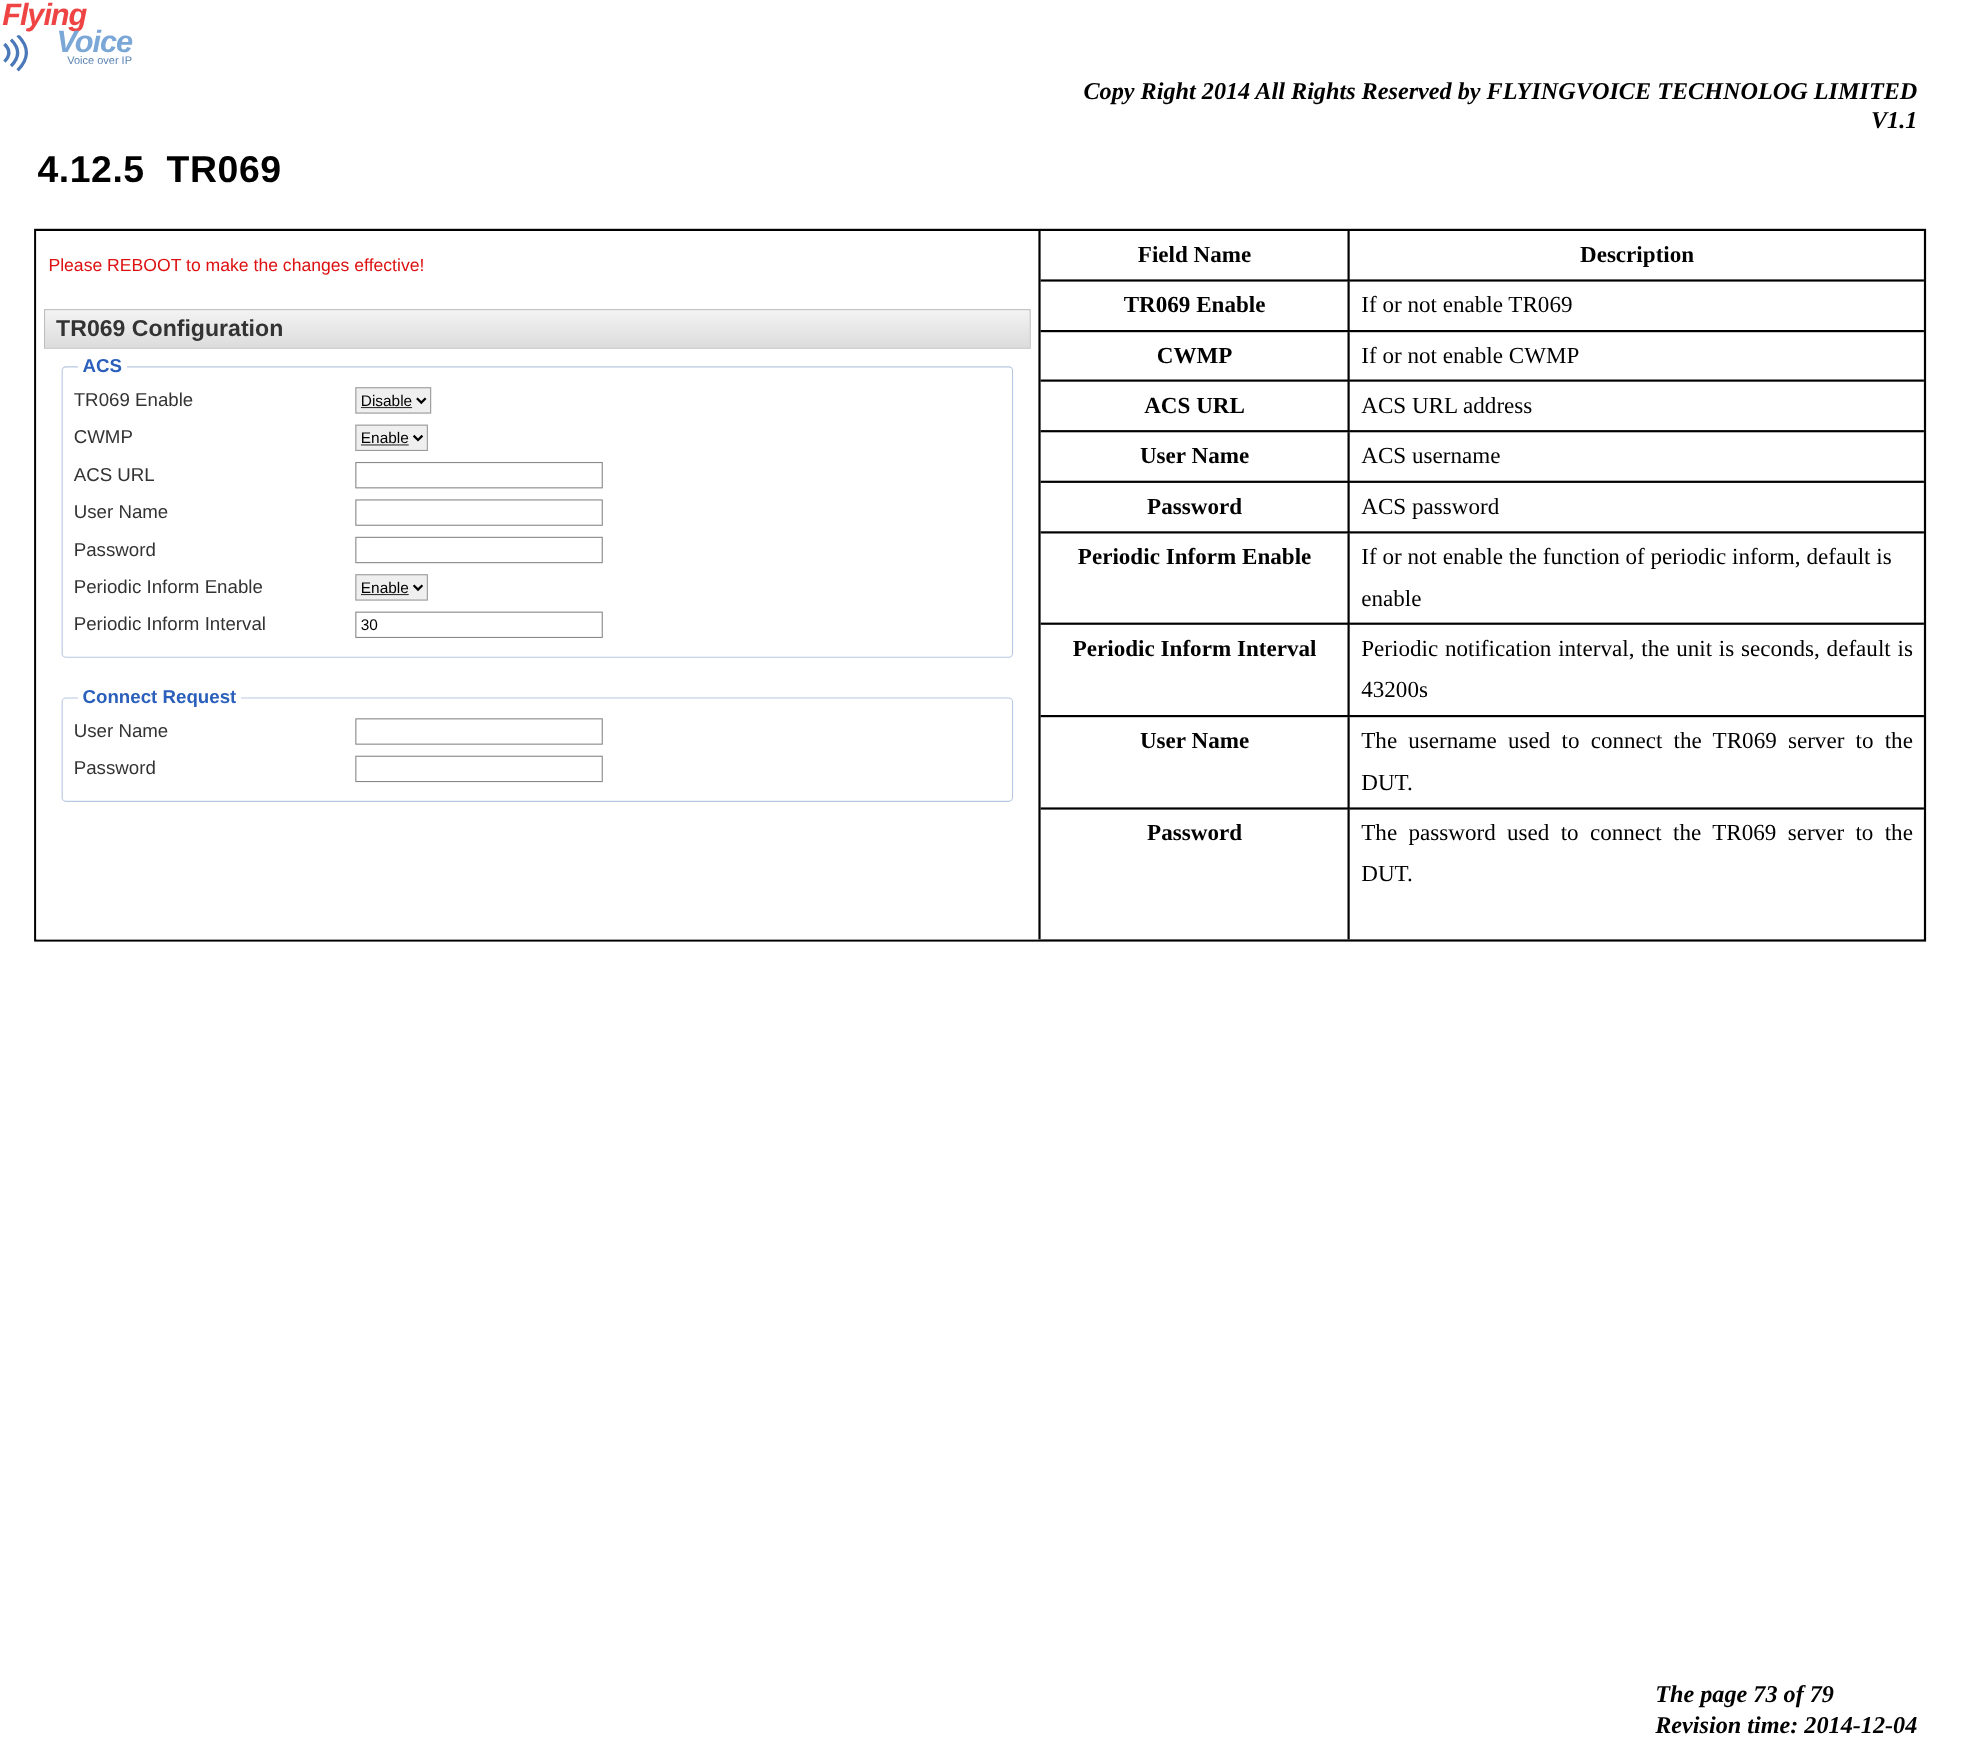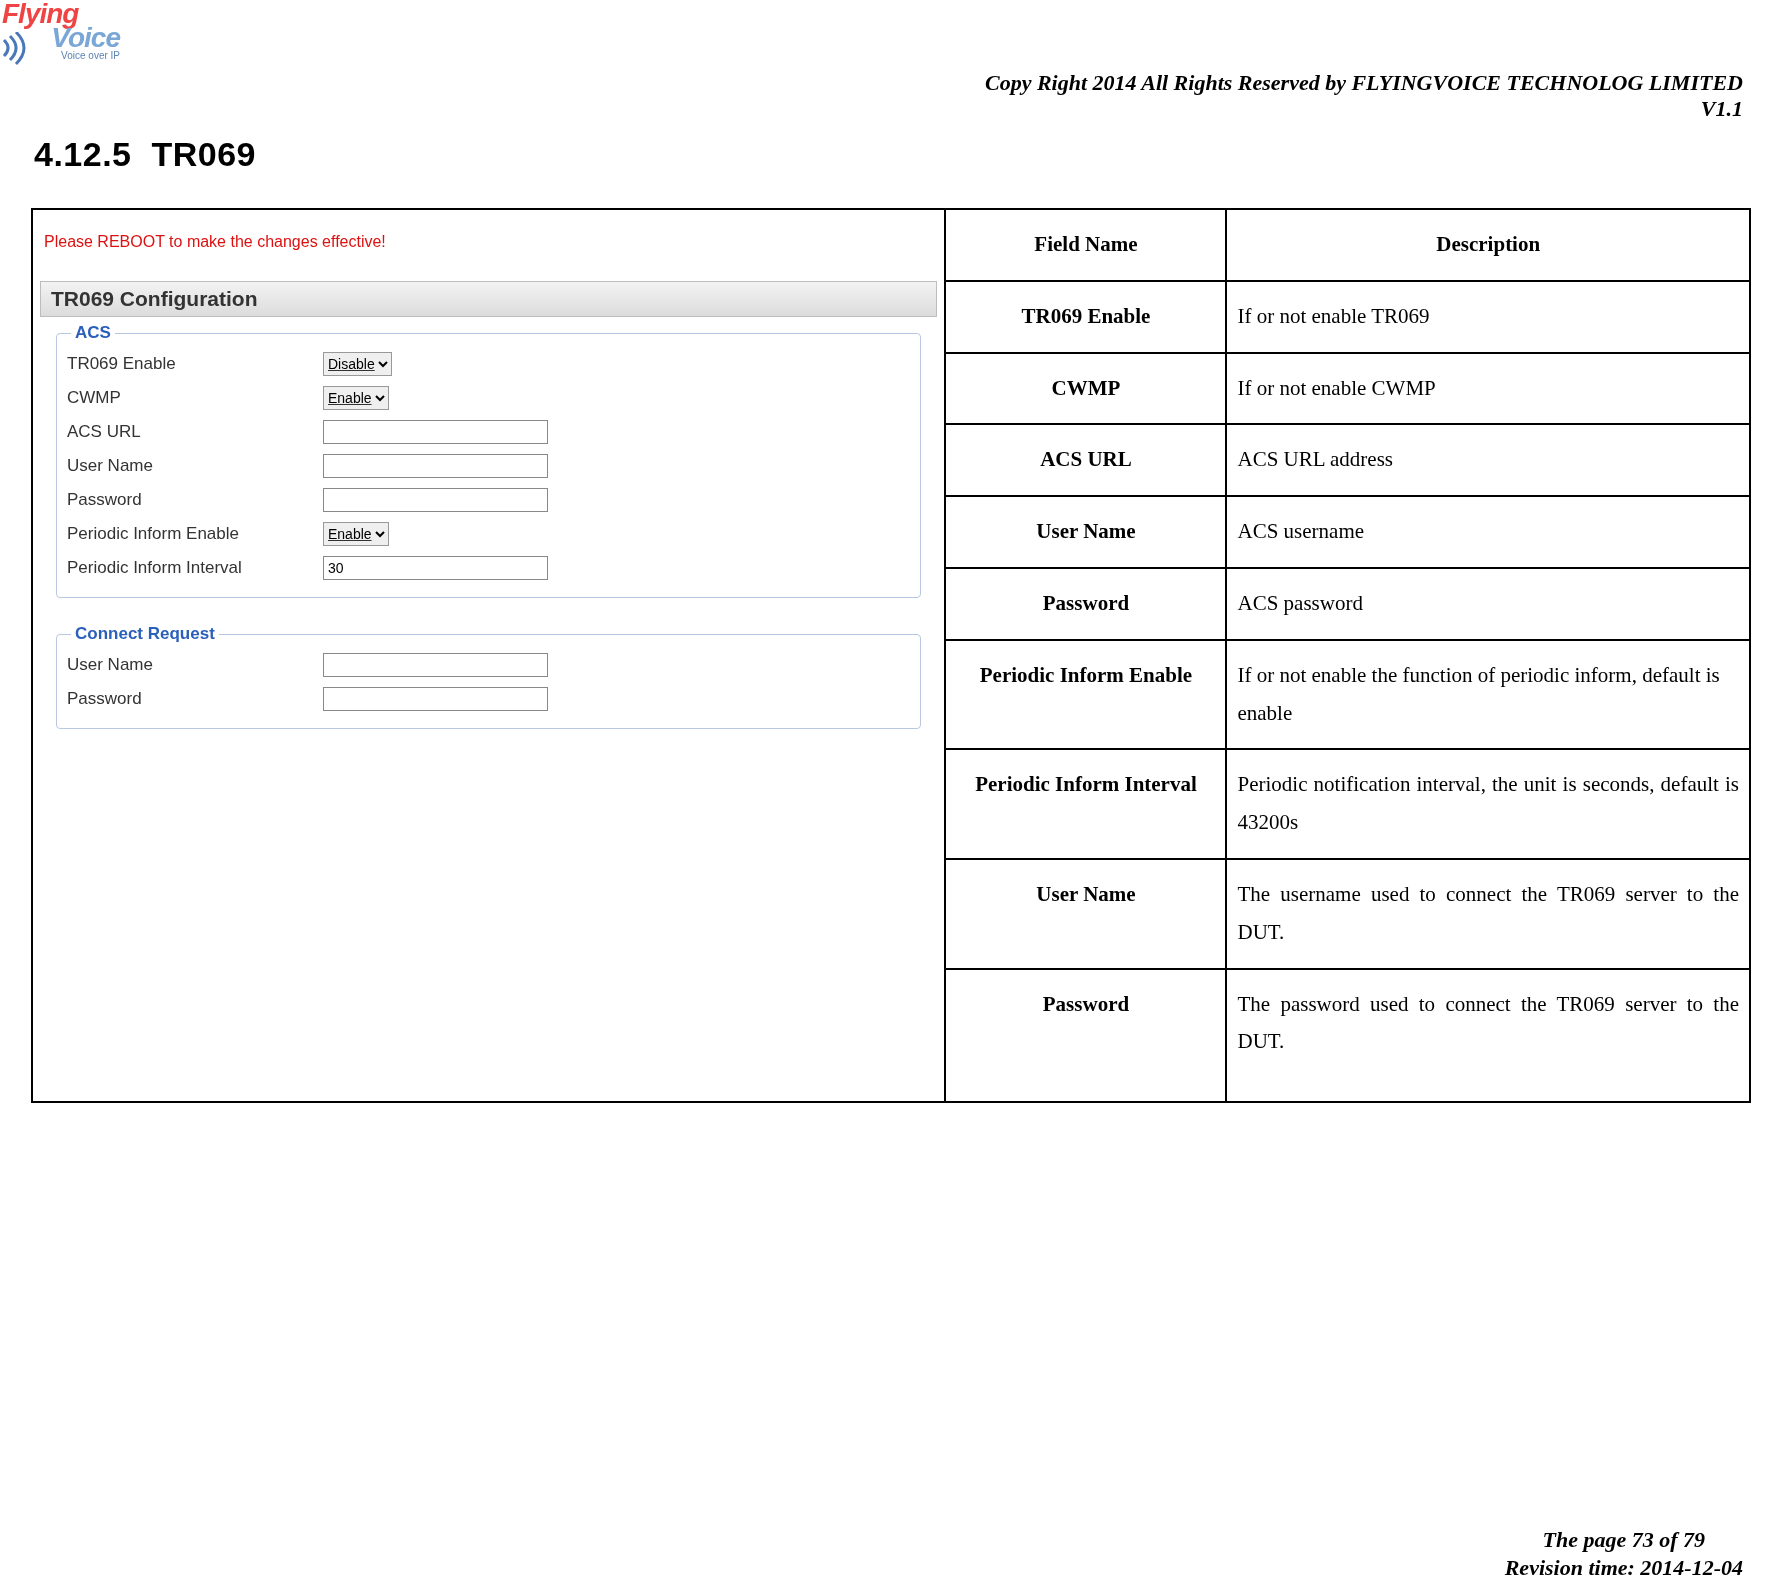--- a/index.html
+++ b/index.html
@@ -40,29 +40,29 @@
   fieldset.box { border:1px solid #b8c7e2; border-radius:4px; margin:6px 20px 8px 20px; padding:4px 6px 12px 6px; }
   fieldset.box > legend { color:#2a5fbb; font-weight:bold; font-size:17px; padding:0 4px; margin-left:8px; }
   .form-row { display:flex; align-items:center; height:34px; }
   .form-row label { width:260px; font-size:17px; color:#333; padding-left:4px;}
   .sel { display:inline-flex; align-items:center;text-decoration:underline; }
   .sel select { height:24px; font-size:14px; background:#efefef; border:1px solid #999; }
   .txt { height:24px; width:225px; border:1px solid #888; background:#fff; font-size:14px; padding:0 4px;}
 
   
   table.desc { width:100%; border-collapse: collapse; font-size:21px; }
-  table.desc th, table.desc td { border-bottom:2px solid #000; padding:16px 10px; vertical-align: top; line-height:1.8; }
+  table.desc th, table.desc td { border-bottom:2px solid #000; padding:3px 10px; vertical-align: top; line-height:1.8; }
   table.desc th { font-weight:bold; text-align:center; }
   table.desc td.fname { font-weight:bold; text-align:center; width:280px; border-right:2px solid #000; }
   table.desc td.fdesc { text-align:left; }
   table.desc td.fdesc.justify { text-align: justify; text-align-last: justify; }
   table.desc tr.lastrow td { border-bottom:none; }
 
   
-  .doc-footer { position:absolute; bottom:8px; right:40px; text-align:center; font-style:italic; font-weight:bold; font-size:22px; line-height:1.25; }
+  .doc-footer { position:absolute; bottom:8px; right:40px; text-align:left; font-style:italic; font-weight:bold; font-size:22px; line-height:1.25; }
 </style>
 </head>
 <body>
 
 <div class="logo">
   <div class="logo-top">Flying</div>
   <svg class="wave" width="36" height="36" viewBox="0 0 36 36">
     <path d="M4 8 Q12 16 4 24" stroke="#4a78b8" stroke-width="3" fill="none"></path>
     <path d="M10 4 Q22 16 10 28" stroke="#4a78b8" stroke-width="3" fill="none"></path>
     <path d="M16 0 Q32 16 16 32" stroke="#4a78b8" stroke-width="3" fill="none"></path>

